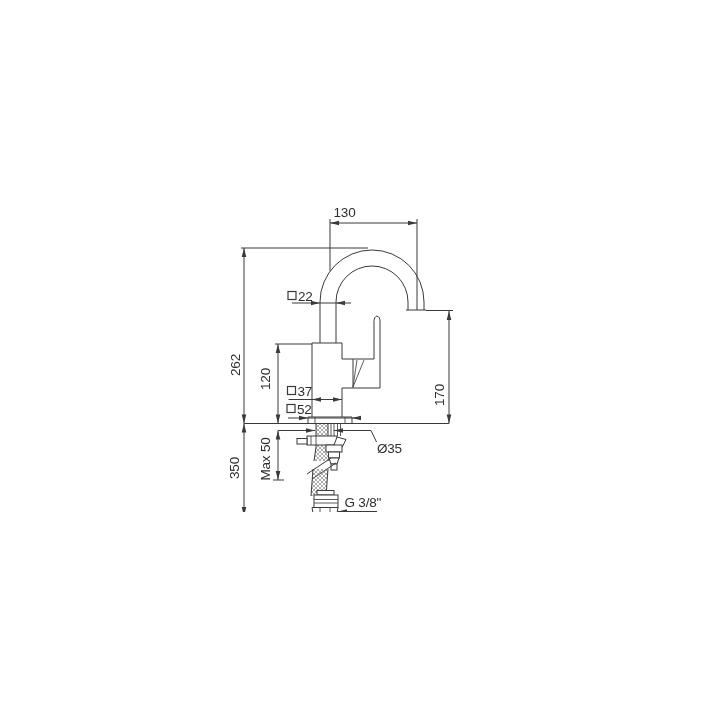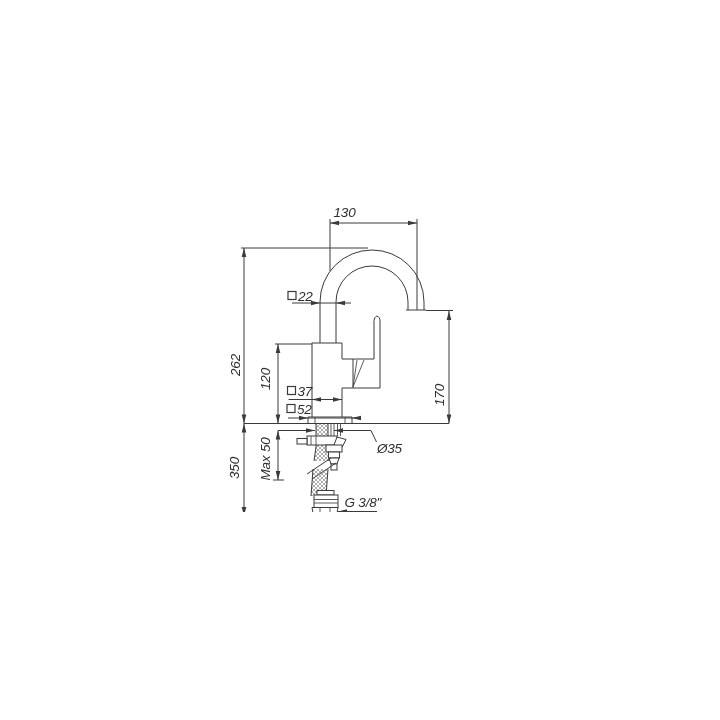--- a/index.html
+++ b/index.html
@@ -1,16 +1,16 @@
 <!DOCTYPE html>
 <html><head>
 <meta charset="utf-8">
 <style>
   html,body{margin:0;padding:0;background:#ffffff;}
-  .stage{position:relative;width:720px;height:512px;background:#ffffff;overflow:hidden;margin:0 auto;font-style:italic;}
+  .stage{position:relative;width:720px;height:512px;background:#ffffff;overflow:hidden;margin:0 auto;}
   svg{display:block;}
   .ln{stroke:#3a3a3a;stroke-width:1;fill:none;stroke-linecap:butt;}
   .thin{stroke:#4a4a4a;stroke-width:0.9;fill:none;}
   .fw{fill:#ffffff;stroke:#3a3a3a;stroke-width:1;}
   .hx{fill:url(#hatch);stroke:none;}
   .ar{fill:#3a3a3a;stroke:none;}
   .sq{fill:none;stroke:#3a3a3a;stroke-width:1.2;}
   text{font-family:"Liberation Sans","DejaVu Sans",sans-serif;font-size:13.5px;fill:#2e2e2e;letter-spacing:-0.2px;}
 </style>
 </head>

